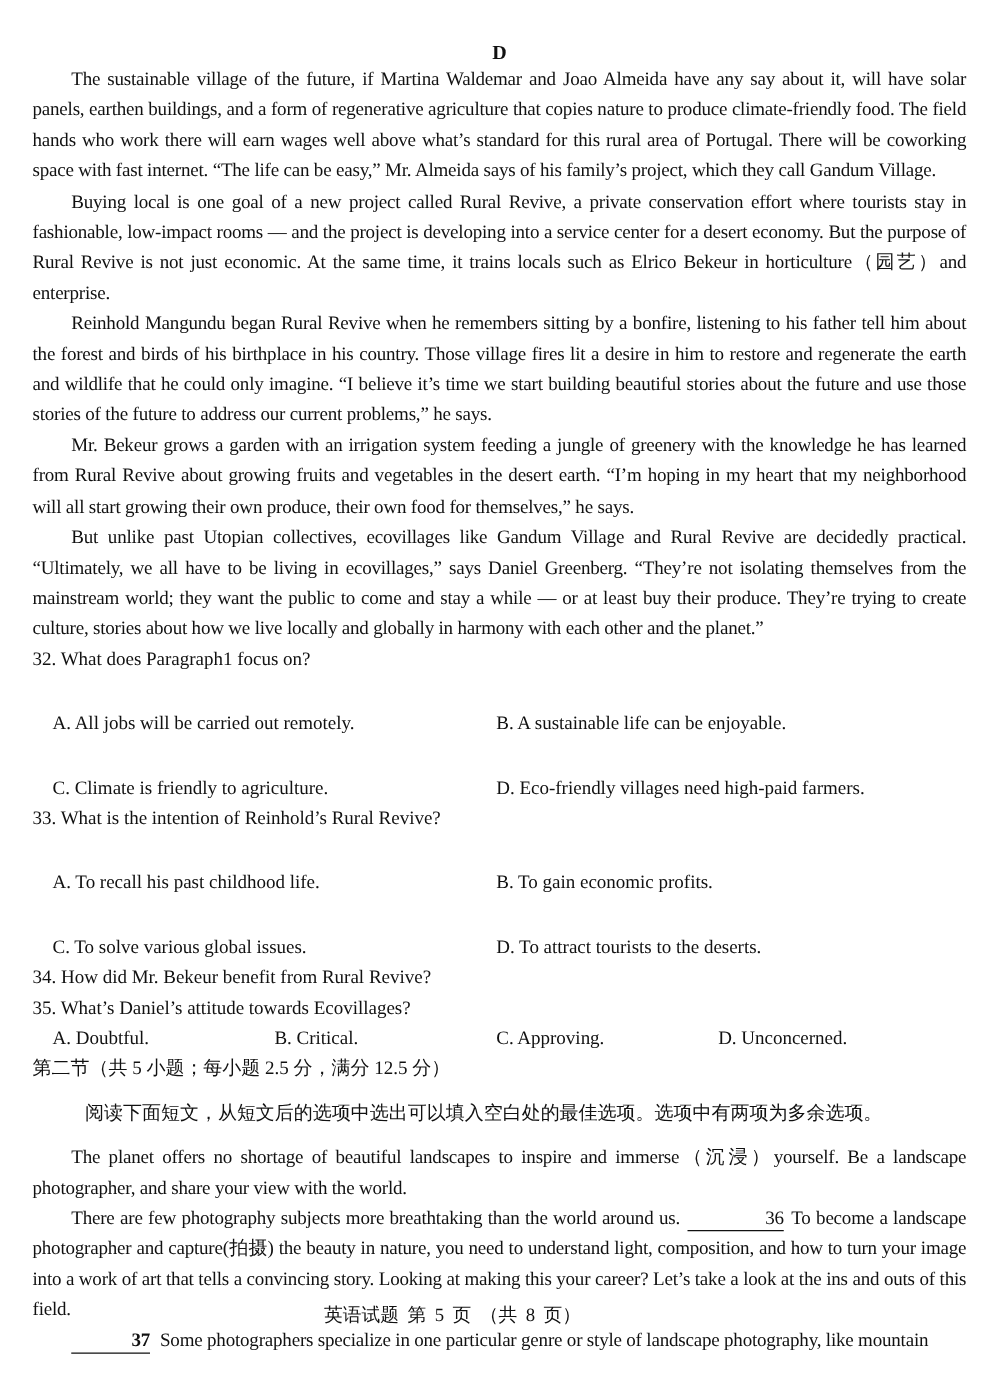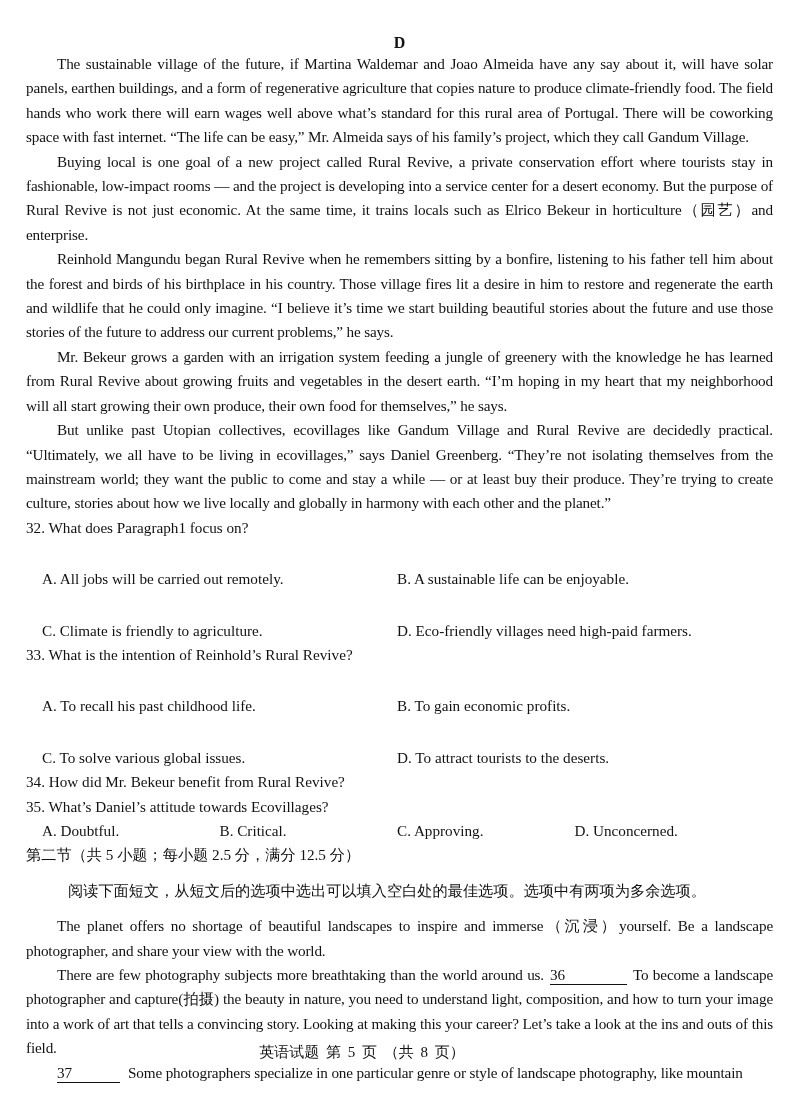--- a/index.html
+++ b/index.html
@@ -16,23 +16,23 @@
   .para {
     font-size: 15.2px; line-height: 24.4px; text-align: justify;
     text-indent: 31px; margin: 0; letter-spacing: -0.15px;
   }
   .q { font-size: 15.2px; line-height: 24.4px; margin: 0; }
   .opts { display: flex; flex-wrap: wrap; font-size: 15.2px; line-height: 24.4px; padding-left: 16px; }
   .opts .o2 { width: 355px; margin-top: 27px; }
   .opts .o4 { width: 177.5px; }
   .section { font-size: 15.2px; line-height: 24.4px; margin: 0; }
   .instr { font-size: 15.2px; line-height: 24.4px; margin: 11px; text-indent: 31px; }
-  .blank { display: inline-block; border-bottom: 1px solid #111; text-align: left; text-indent: 0; line-height: 18px; }
+  .blank { display: inline-block; border-bottom: 1px solid #111; text-align: right; text-indent: 0; line-height: 18px; }
   .b36 { width: 77px; margin: 0 6px; }
-  .b37 { width: 63px; margin-right: 8px; }
+  .b37 { width: 63px; margin-right: 8px; font-weight: bold; }
   .footer {
     position: absolute; left: 0; width: 724px; top: 1043px;
     text-align: center; font-size: 15px; word-spacing: 3px;
   }
 </style>
 </head>
 <body>
 
 <div class="page">
   <div class="title">D</div>

